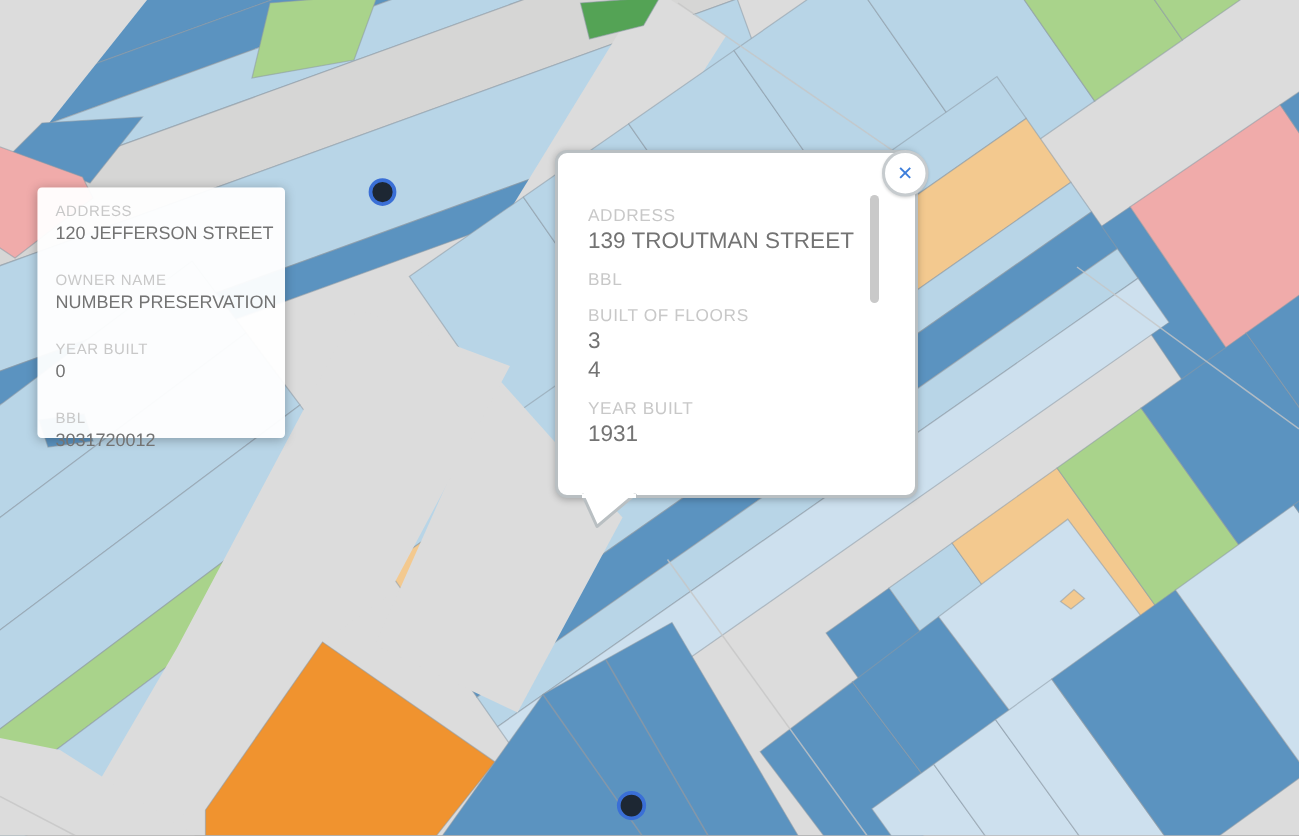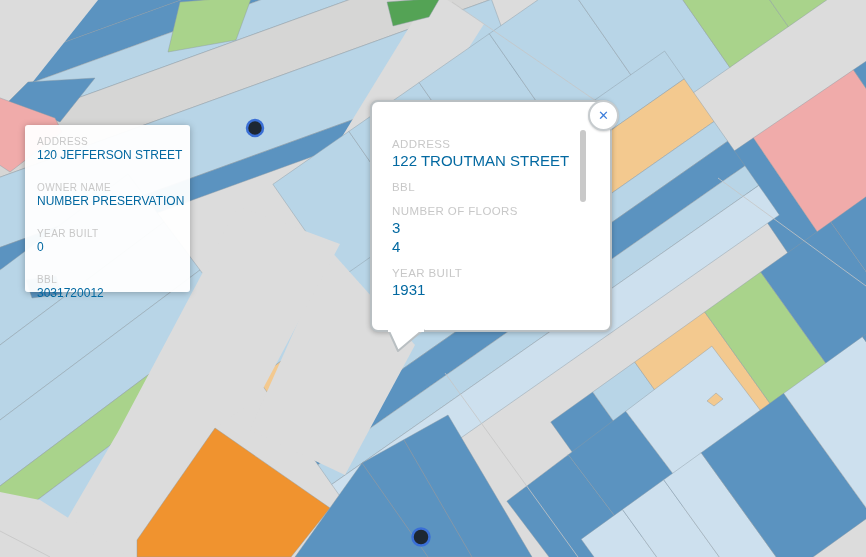--- a/index.html
+++ b/index.html
@@ -9,21 +9,21 @@
 
   
   .popup{position:absolute;box-sizing:border-box;}
   #left-popup{left:25px;top:125px;width:165px;height:167px;
     background:rgba(255,255,255,0.95);border-radius:3px;
     box-shadow:0 1px 7px rgba(0,0,0,0.28);padding:11px 12px;}
   #right-popup{left:370px;top:100px;width:242px;height:232px;
     background:#ffffff;border:2px solid #b9bfc2;border-radius:8px;
     box-shadow:0 1px 5px rgba(0,0,0,0.25);padding:24px 20px 14px 20px;}
   .pf-label{font-weight:normal;color:#c8c8c8;letter-spacing:0.4px;}
-  .pf-value{color:#0369a1;}
+  .pf-value{color:#737373;}
   #left-popup .pf-label{font-size:10px;margin-top:20px;}
   #left-popup .pf-label:first-child{margin-top:0;}
   #left-popup .pf-value{font-size:12px;margin-top:1px;white-space:nowrap;}
   #right-popup .pf-label{font-size:11.5px;margin-top:12px;}
   #right-popup .pf-label:first-child{margin-top:0;}
   #right-popup .pf-value{font-size:15px;margin-top:2px;white-space:nowrap;}
 
   #popup-close{position:absolute;left:216px;top:-2px;width:27px;height:27px;
     background:#fff;border:2px solid #c6cbce;border-radius:50%;
     box-shadow:0 1px 2px rgba(0,0,0,0.15);cursor:pointer;
@@ -120,23 +120,23 @@
     <div class="pf-value">3031720012</div>
   </div>
 
   <div class="popup" id="right-popup">
     <svg id="popup-tail" viewBox="0 0 40 24">
       <polygon points="0,0 36,0 10,22" fill="#ffffff"></polygon>
       <path d="M0,0 L10,22 L36,0" stroke="#b9bfc2" stroke-width="2" fill="none" stroke-linejoin="round"></path>
       <rect x="0" y="0" width="36" height="3" fill="#ffffff"></rect>
     </svg>
     <div class="pf-label">ADDRESS</div>
-    <div class="pf-value">122 TROUTMAN STREET</div>
+    <div class="pf-value">139 TROUTMAN STREET</div>
     <div class="pf-label">BBL</div>
-    <div class="pf-label">NUMBER OF FLOORS</div>
+    <div class="pf-label">BUILT OF FLOORS</div>
     <div class="pf-value">3</div>
     <div class="pf-value">4</div>
     <div class="pf-label">YEAR BUILT</div>
     <div class="pf-value">1931</div>
     <div id="popup-scrollbar"></div>
     <div id="popup-close">✕</div>
   </div>
 
 </div>
 

